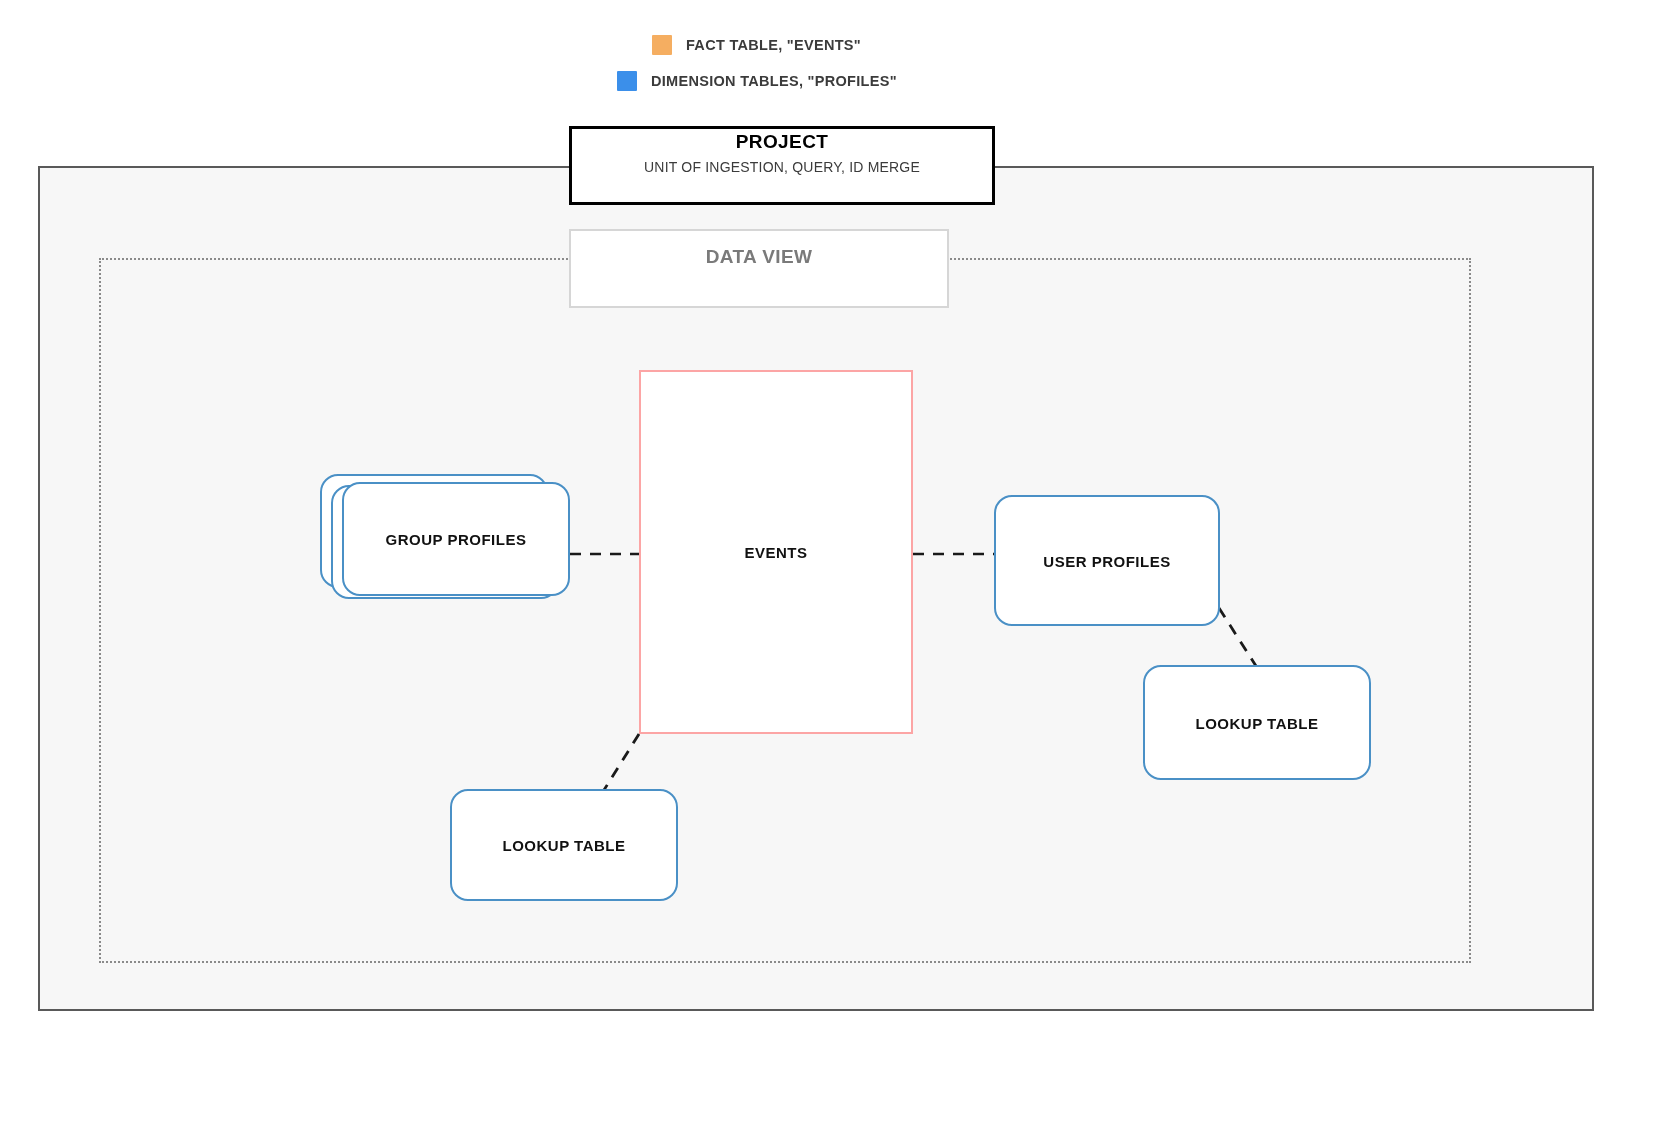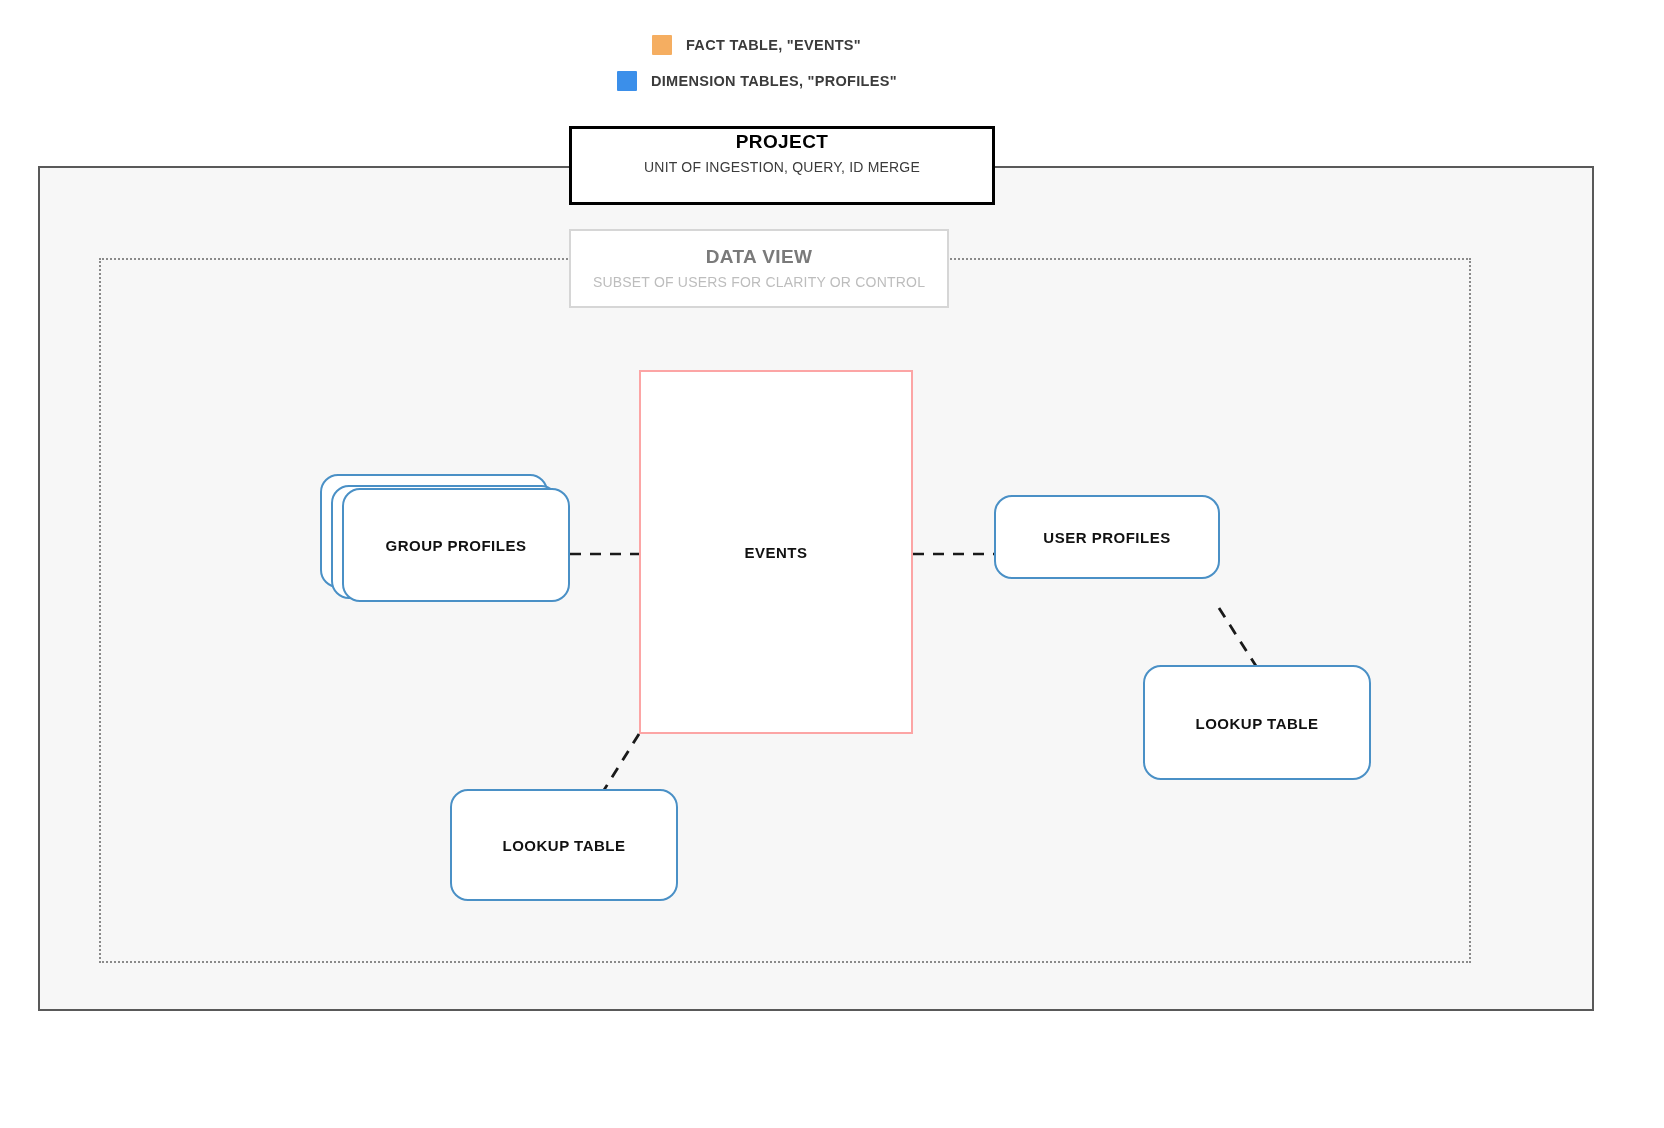--- a/index.html
+++ b/index.html
@@ -159,23 +159,23 @@
     font-weight: bold;
     letter-spacing: 0.5px;
     color: #111111;
   }
 
   
   .stack { position: absolute; left: 320px; top: 474px; width: 250px; height: 136px; }
   .stack .card { width: 228px; height: 114px; }
   .stack .card.s1 { left: 0px;  top: 0px;  }
   .stack .card.s2 { left: 11px; top: 11px; }
-  .stack .card.s3 { left: 22px; top: 14px; }
-
-  .card-user-profiles { left: 994px; top: 495px; width: 226px; height: 84px; }
+  .stack .card.s3 { left: 22px; top: 8px; }
+
+  .card-user-profiles { left: 994px; top: 495px; width: 226px; height: 131px; }
   .card-lookup-right  { left: 1143px; top: 665px; width: 228px; height: 115px; }
   .card-lookup-left   { left: 450px;  top: 789px; width: 228px; height: 112px; }
 
   
   .connectors {
     position: absolute;
     left: 0; top: 0;
     width: 1664px; height: 1128px;
     pointer-events: none;
   }
@@ -235,16 +235,15 @@
     <div class="card-label">LOOKUP TABLE</div>
   </div>
 
   <div class="chip chip-project">
     <div class="chip-title">PROJECT</div>
     <div class="chip-sub">UNIT OF INGESTION, QUERY, ID MERGE</div>
   </div>
 
   <div class="chip chip-dataview">
     <div class="chip-title">DATA VIEW</div>
-    <div class="chip-sub">SUBSET OF USERS FOR CLARITY OR CONTROL</div>
   </div>
 
 </div>
 
 </body></html>

